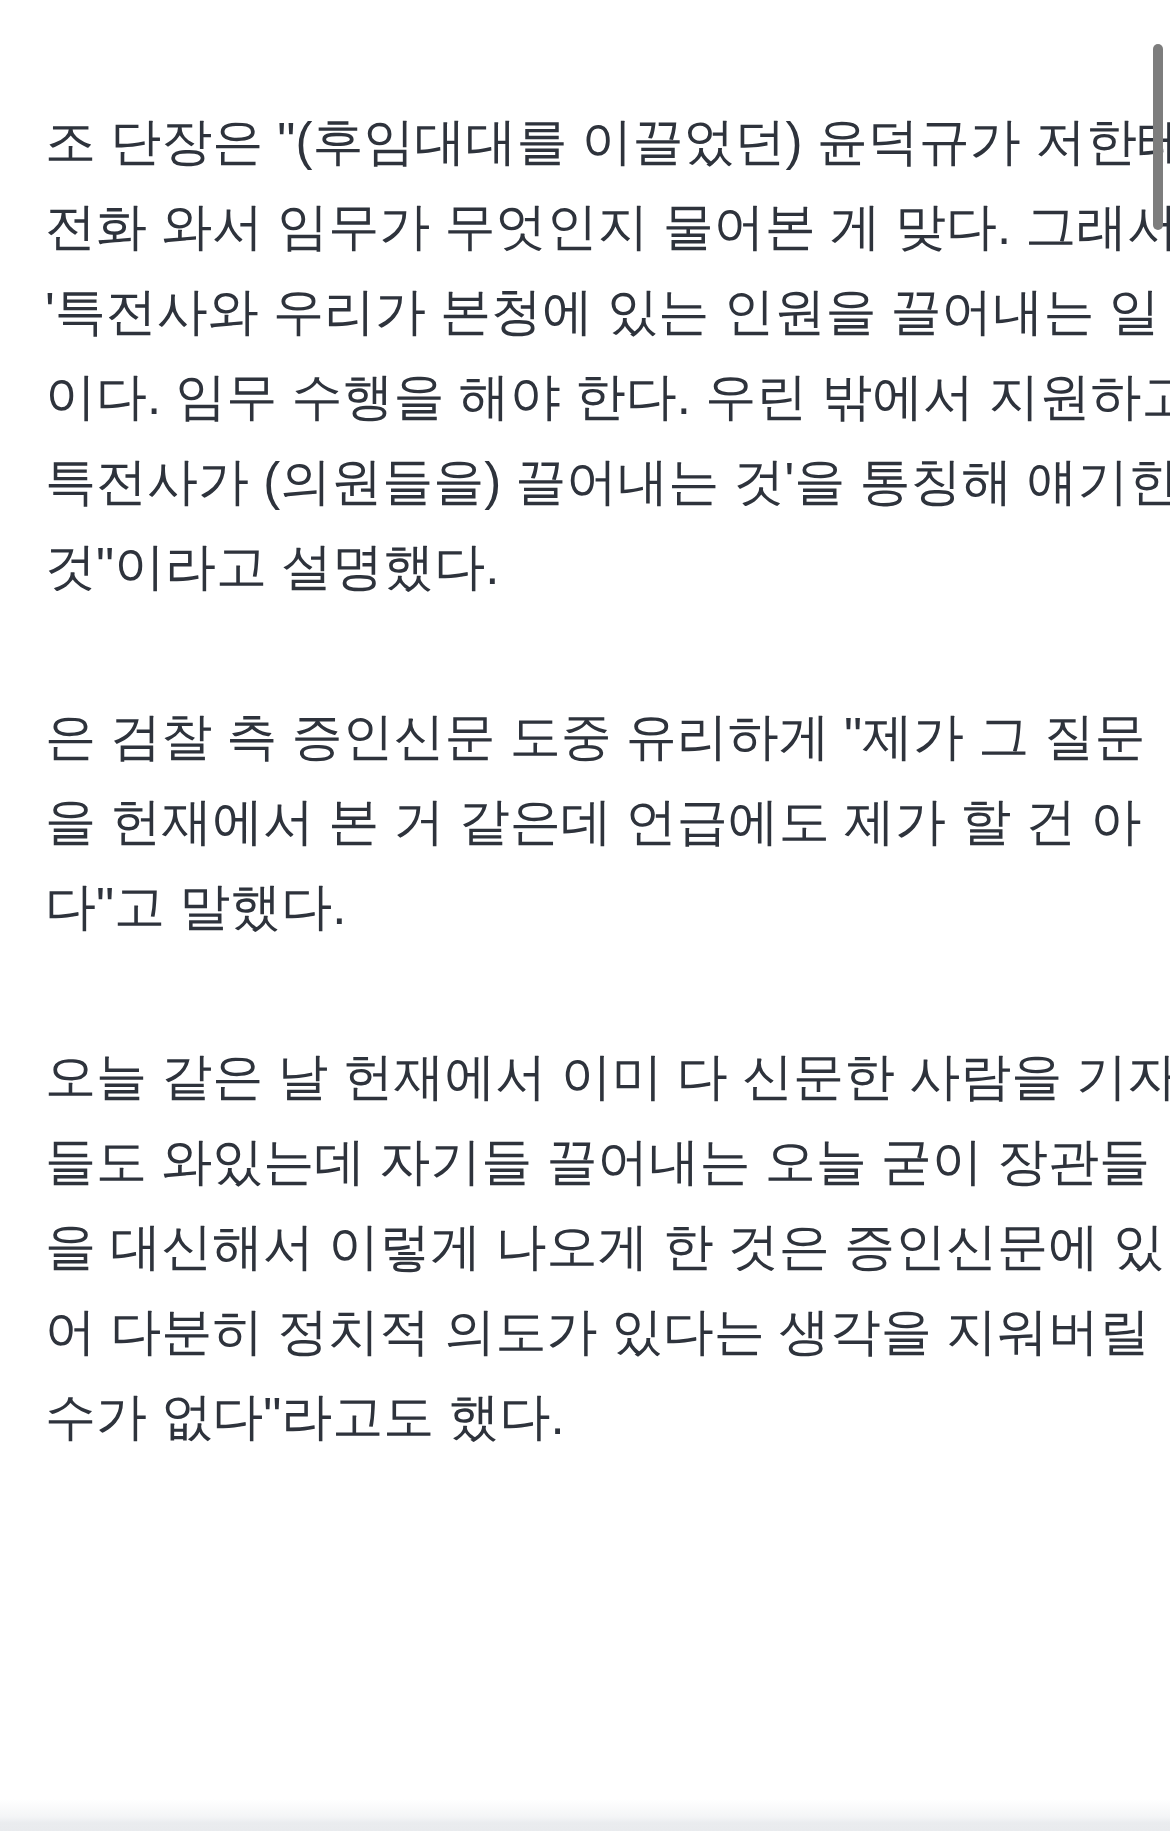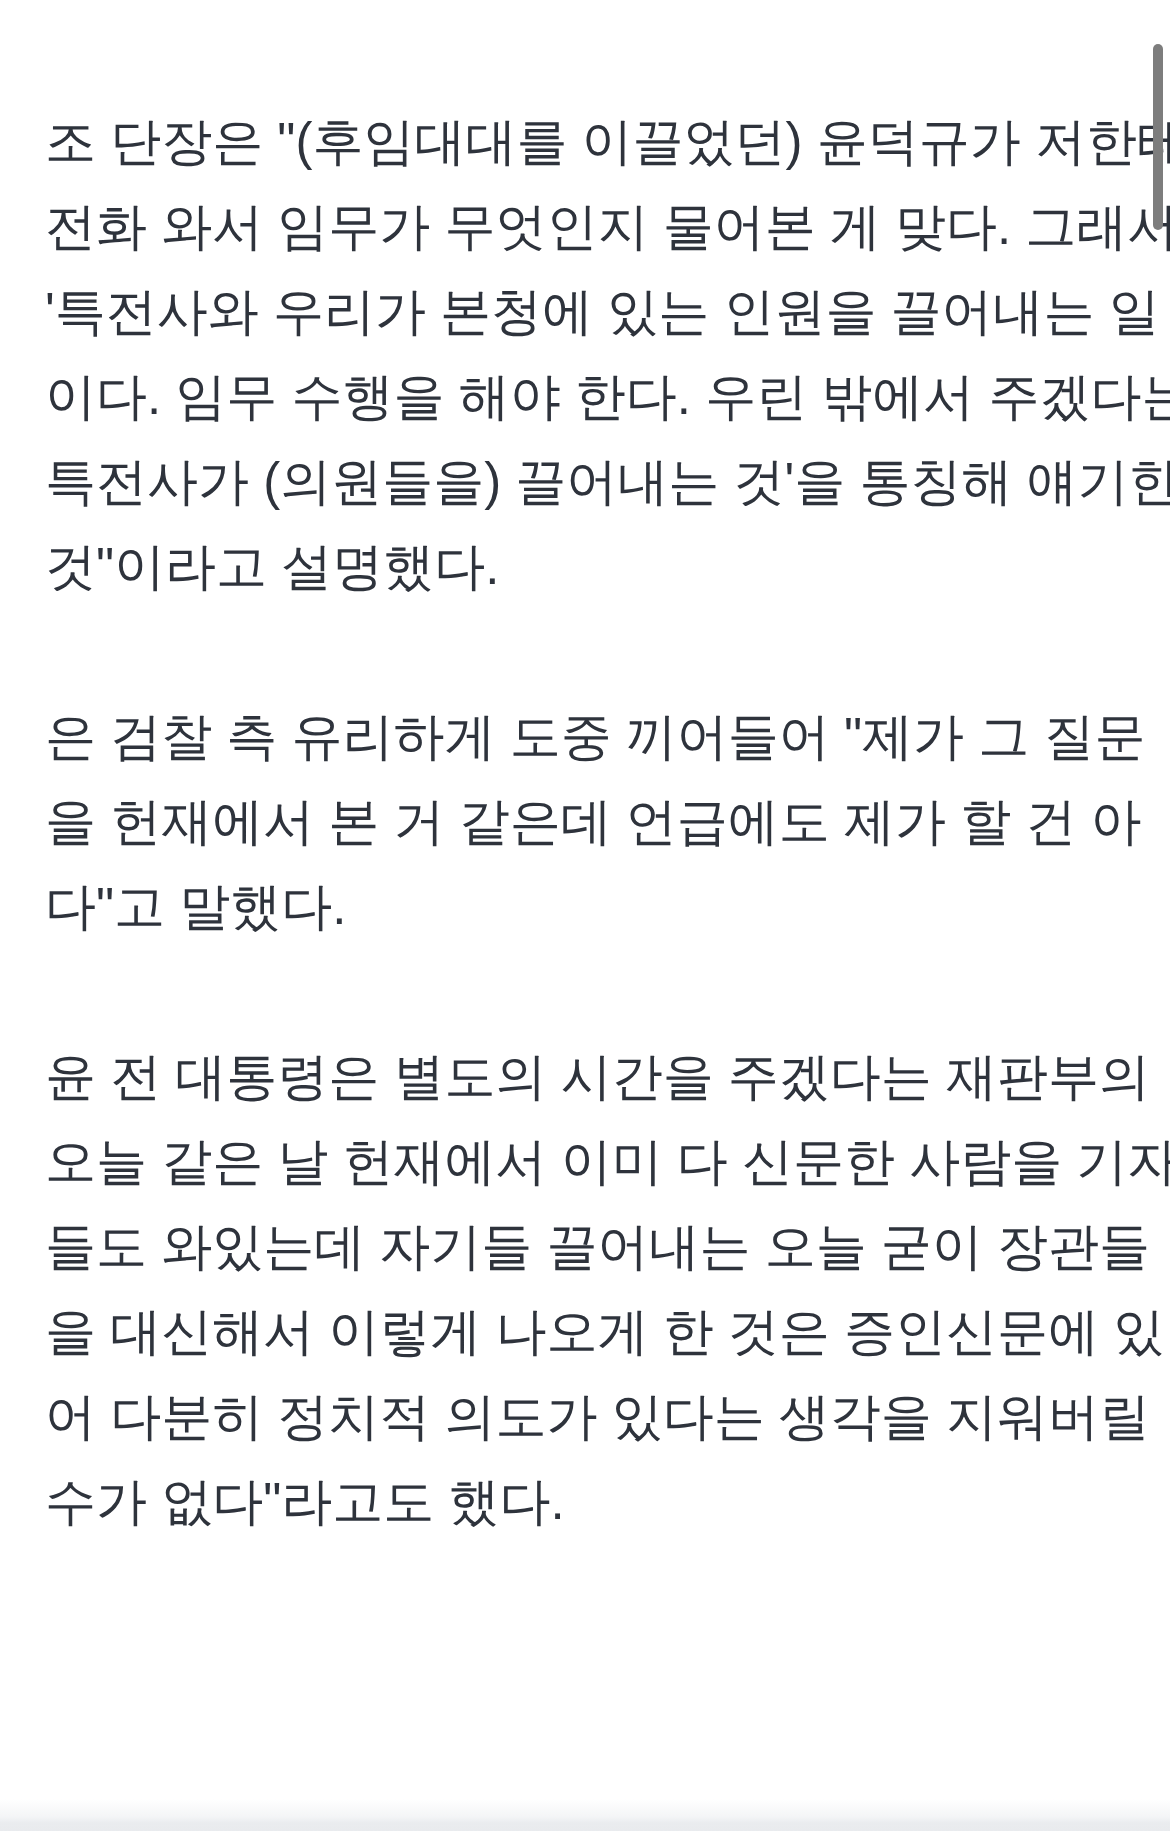--- a/index.html
+++ b/index.html
@@ -53,35 +53,34 @@
 </head>
 <body>
 
 <div class="article">
 
   <p class="paragraph">
     </p>
     <div class="line">조 단장은 "(후임대대를 이끌었던) 윤덕규가 저한테</div>
     <div class="line">전화 와서 임무가 무엇인지 물어본 게 맞다. 그래서</div>
     <div class="line">'특전사와 우리가 본청에 있는 인원을 끌어내는 일</div>
-    <div class="line">이다. 임무 수행을 해야 한다. 우린 밖에서 주겠다는</div>
+    <div class="line">이다. 임무 수행을 해야 한다. 우린 밖에서 지원하고</div>
     <div class="line">특전사가 (의원들을) 끌어내는 것'을 통칭해 얘기한</div>
     <div class="line">것"이라고 설명했다.</div>
   <p></p>
 
   <p class="paragraph">
     </p>
-    <div class="line">은 검찰 측 유리하게 도중 끼어들어 "제가 그 질문</div>
+    <div class="line">은 검찰 측 증인신문 도중 유리하게 "제가 그 질문</div>
     <div class="line">을 헌재에서 본 거 같은데 언급에도 제가 할 건 아</div>
     <div class="line">다"고 말했다.</div>
   <p></p>
 
   <p class="paragraph">
     </p>
-    <div class="line">윤 전 대통령은 별도의 시간을 주겠다는 재판부의</div>
     <div class="line">오늘 같은 날 헌재에서 이미 다 신문한 사람을 기자</div>
     <div class="line">들도 와있는데 자기들 끌어내는 오늘 굳이 장관들</div>
     <div class="line">을 대신해서 이렇게 나오게 한 것은 증인신문에 있</div>
     <div class="line">어 다분히 정치적 의도가 있다는 생각을 지워버릴</div>
     <div class="line">수가 없다"라고도 했다.</div>
   <p></p>
 
 </div>
 
 <div class="scrollbar-thumb"></div>

